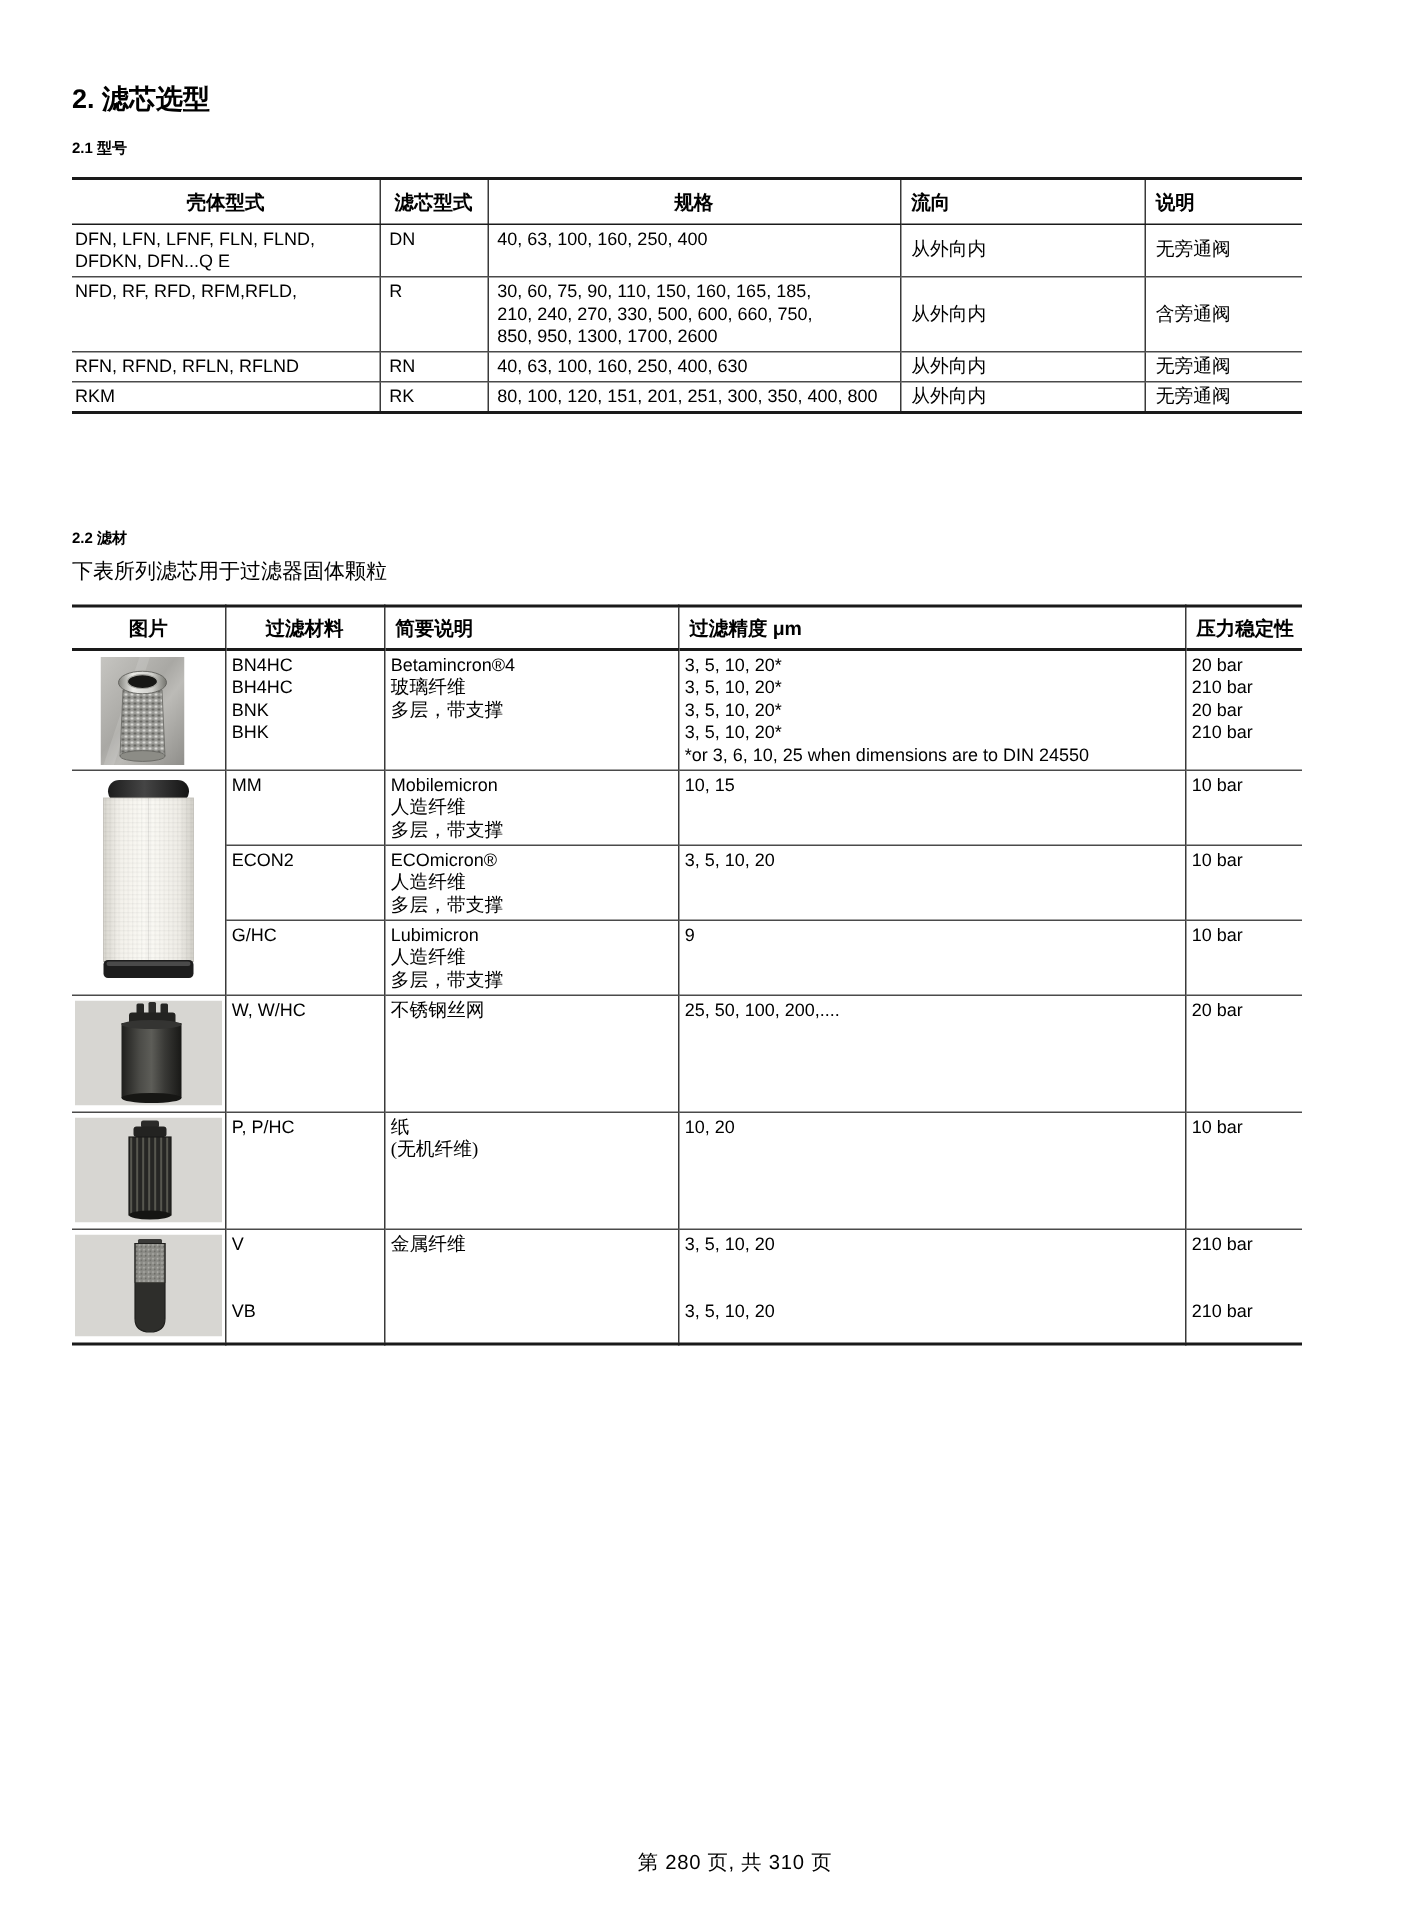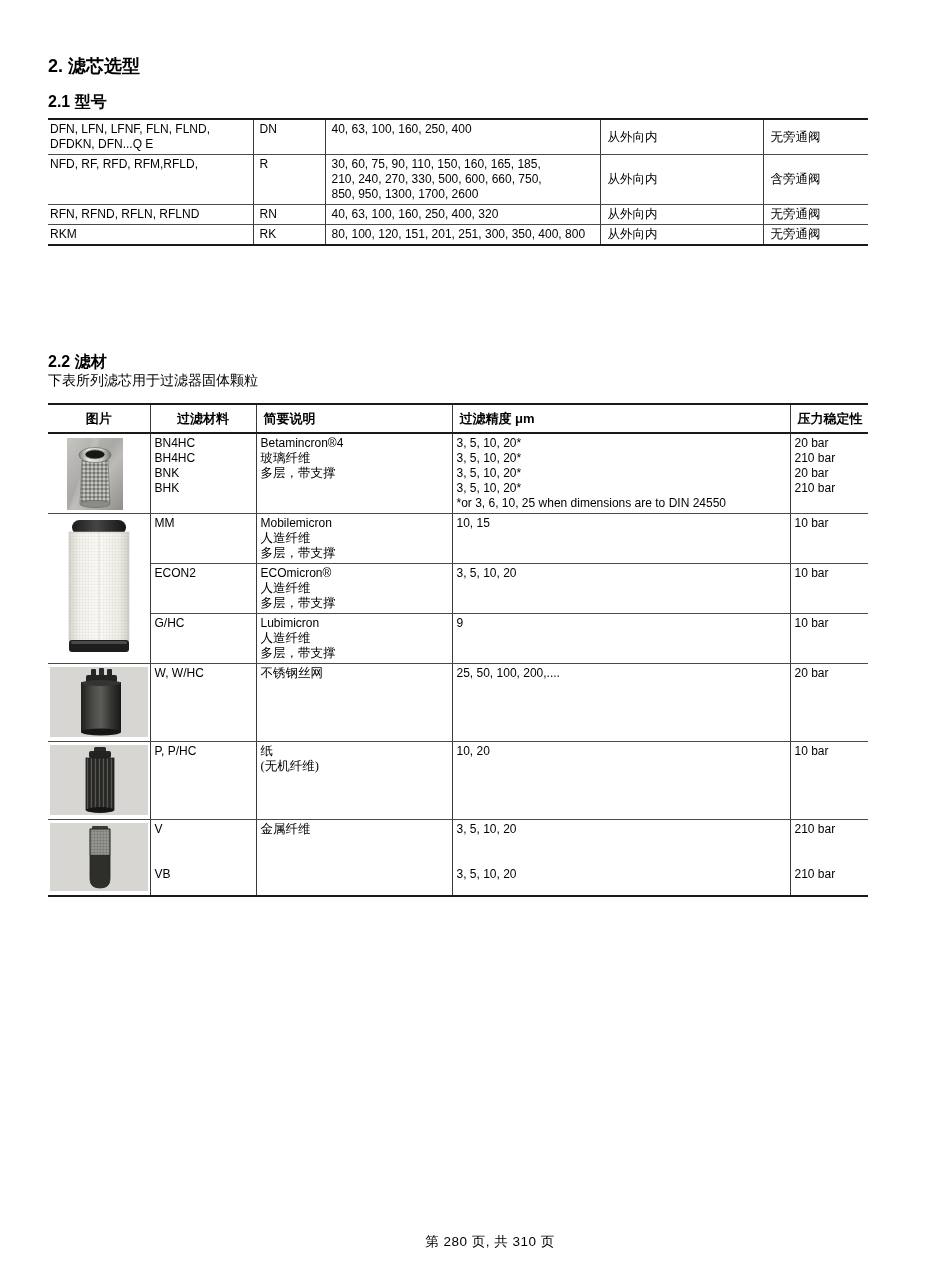--- a/index.html
+++ b/index.html
@@ -2,21 +2,21 @@
 <html><head>
 <meta charset="utf-8">
 <title>2. 滤芯选型</title>
 <style>
   html,body{margin:0;padding:0;}
   body{width:940px;height:1276px;background:#ffffff;overflow:hidden;
        font-family:"Liberation Sans","DejaVu Sans",sans-serif;color:#000;}
   .page{position:relative;width:940px;height:1108px;background:#fff;}
 
   .title{position:absolute;left:48px;top:54px;margin:0;font-size:18px;font-weight:bold;}
-  .sec-head{position:absolute;left:48px;margin:0;font-size:16px;font-weight:bold;}
+  .sec-head{position:absolute;left:48px;margin:0;font-size:10px;font-weight:bold;}
   .sec1{top:92px;}
   .sec2{top:352px;}
   .subtitle{position:absolute;left:48px;top:372px;font-size:14px;
             font-family:"Liberation Serif","DejaVu Serif",serif;}
 
   table{border-collapse:collapse;table-layout:fixed;position:absolute;left:48px;width:820px;}
   th,td{font-size:12px;line-height:15px;overflow:hidden;}
   th{font-size:13px;font-weight:bold;}
   th:not(:last-child),td:not(:last-child){border-right:1px solid #3a3a3a;}
   .pre{white-space:pre-line;}
@@ -60,41 +60,48 @@
 
   <table class="t1">
     <colgroup>
         <col style="width:205px">
         <col style="width:72px">
         <col style="width:275px">
         <col style="width:163px">
         <col style="width:105px">
       </colgroup>
     <tbody>
+        <tr class="hdr">
+      <th class="ctr">壳体型式</th>
+      <th class="ctr">滤芯型式</th>
+      <th class="ctr">规格</th>
+      <th class="lft">流向</th>
+      <th class="lft">说明</th>
+    </tr>
     <tr class="r2">
       <td class="pre">DFN, LFN, LFNF, FLN, FLND,
 DFDKN, DFN...Q E</td>
       <td>DN</td>
       <td class="pre">40, 63, 100, 160, 250, 400</td>
       <td class="mid zh">从外向内</td>
       <td class="mid zh">无旁通阀</td>
     </tr>
     <tr class="r3">
       <td class="pre">NFD, RF, RFD, RFM,RFLD,</td>
       <td>R</td>
       <td class="pre">30, 60, 75, 90, 110, 150, 160, 165, 185,
 210, 240, 270, 330, 500, 600, 660, 750,
 850, 950, 1300, 1700, 2600</td>
       <td class="mid zh">从外向内</td>
       <td class="mid zh">含旁通阀</td>
     </tr>
     <tr class="r4">
       <td>RFN, RFND, RFLN, RFLND</td>
       <td>RN</td>
-      <td>40, 63, 100, 160, 250, 400, 320</td>
+      <td>40, 63, 100, 160, 250, 400, 630</td>
       <td class="mid zh">从外向内</td>
       <td class="mid zh">无旁通阀</td>
     </tr>
     <tr class="r5">
       <td>RKM</td>
       <td>RK</td>
       <td>80, 100, 120, 151, 201, 251, 300, 350, 400, 800</td>
       <td class="mid zh">从外向内</td>
       <td class="mid zh">无旁通阀</td>
     </tr>

